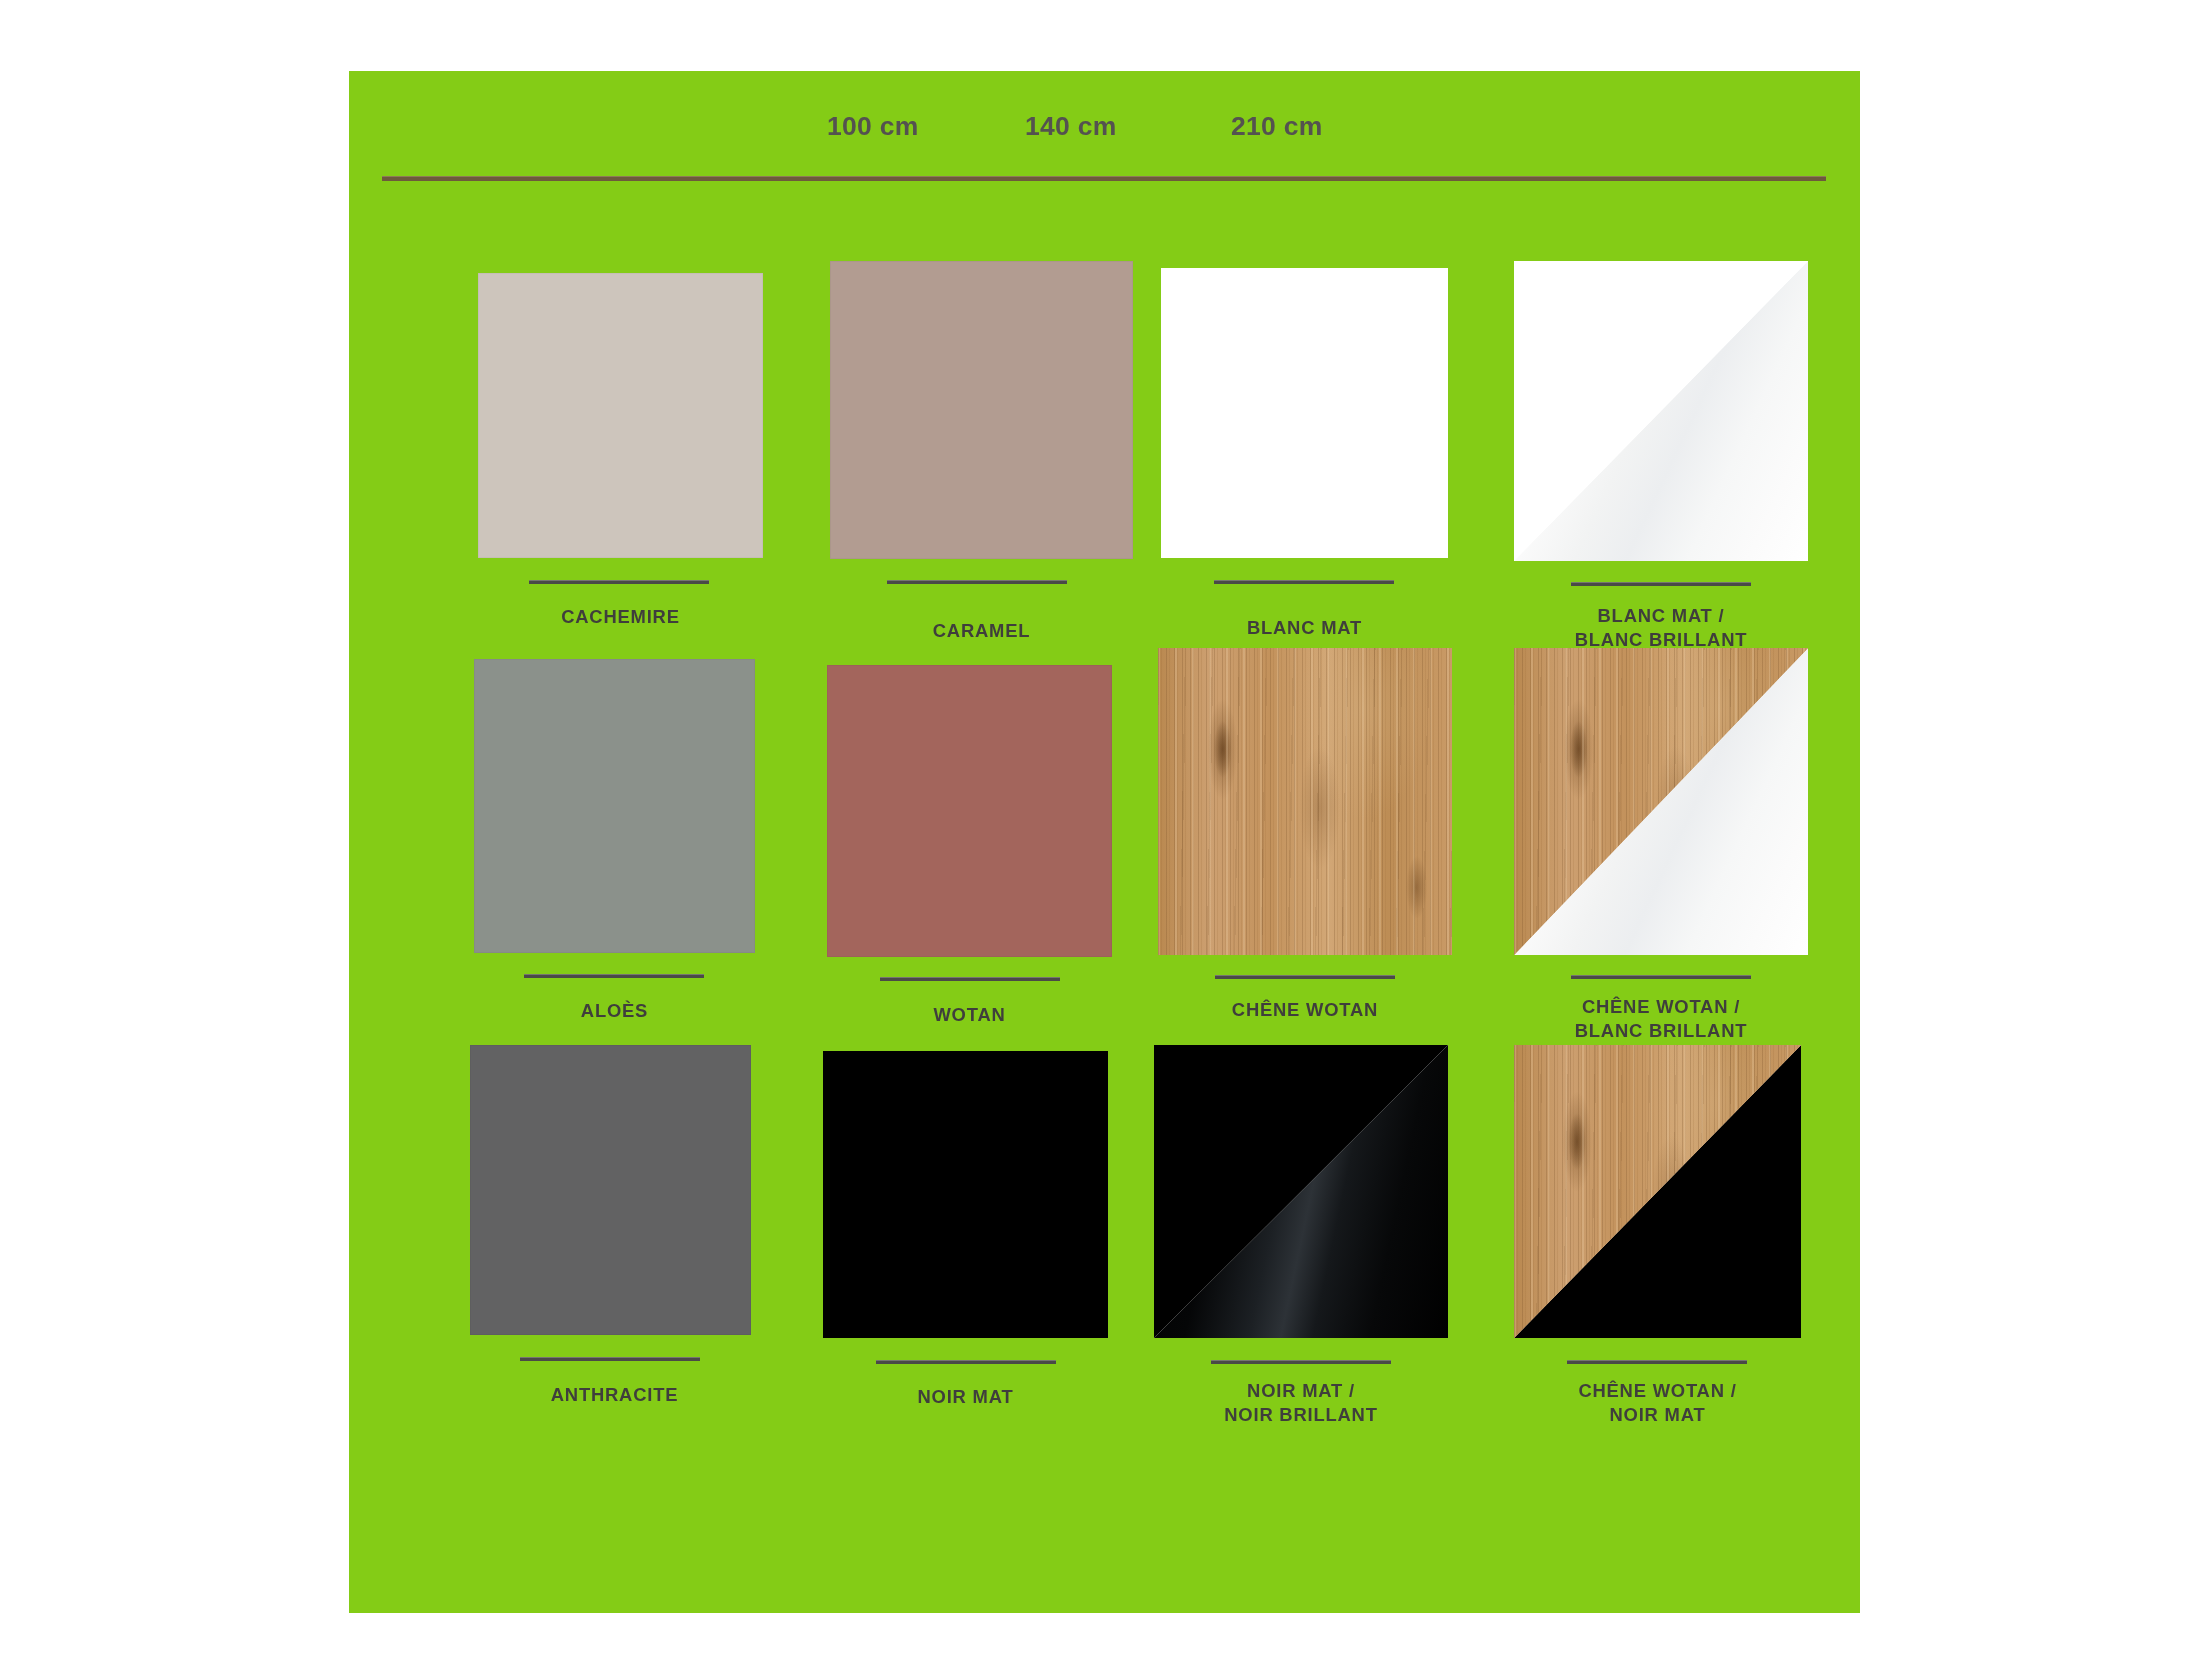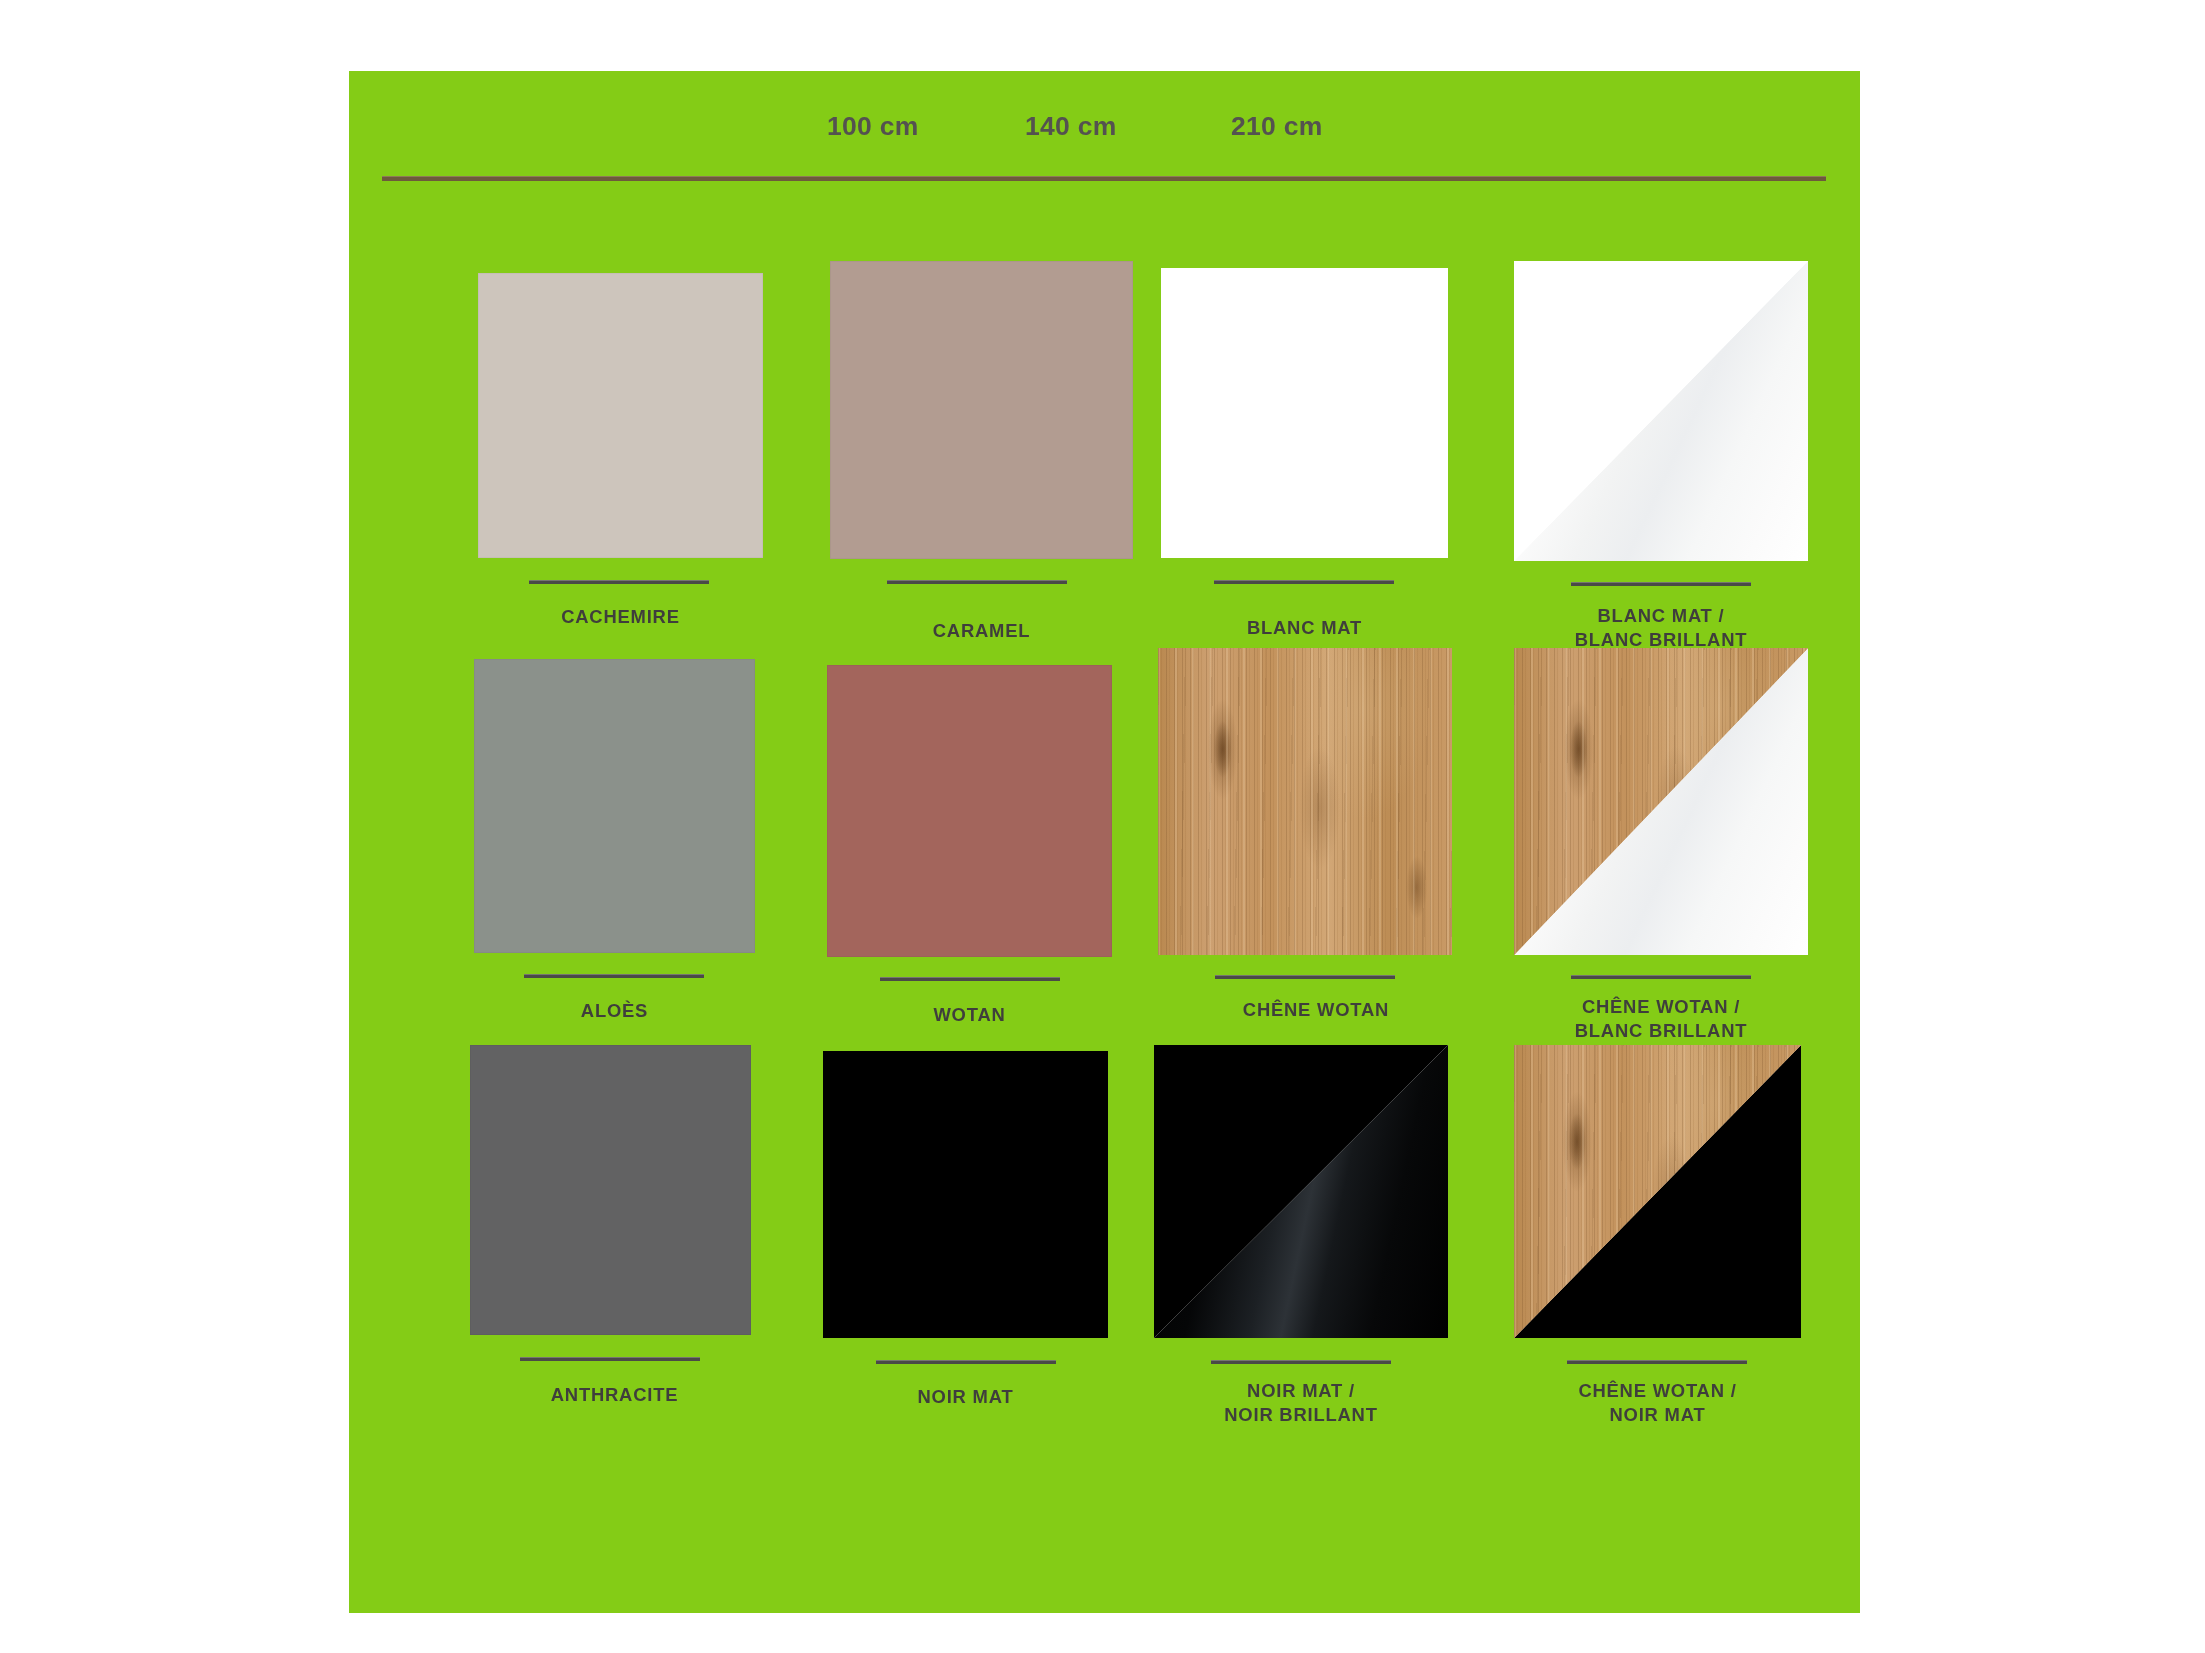--- a/index.html
+++ b/index.html
@@ -196,21 +196,21 @@
         <div class="swatch bordered" style="top:0; width:285px; height:292px; background:#a3655c;"></div>
         <div class="rule" style="left:53px; top:312px; width:180px;"></div>
         <div class="caption" style="left:0; top:338px; width:285px;">WOTAN</div>
       </div>
 
       <div class="cell" style="left:809px; top:577px; width:309px;">
         <div class="swatch" style="top:0; width:294px; height:307px;">
           <div class="layer wood"></div>
         </div>
         <div class="rule" style="left:57px; top:327px; width:180px;"></div>
-        <div class="caption" style="left:11px; top:350px; width:294px;">CHÊNE WOTAN</div>
+        <div class="caption" style="left:0; top:350px; width:294px;">CHÊNE WOTAN</div>
       </div>
 
       <div class="cell" style="left:1165px; top:577px; width:309px;">
         <div class="swatch" style="top:0; width:294px; height:307px;">
           <div class="layer gloss-white tri-br"></div>
           <div class="layer wood tri-tl"></div>
         </div>
         <div class="rule" style="left:57px; top:327px; width:180px;"></div>
         <div class="caption" style="left:0; top:347px; width:294px;">CHÊNE WOTAN /
 BLANC BRILLANT</div>

